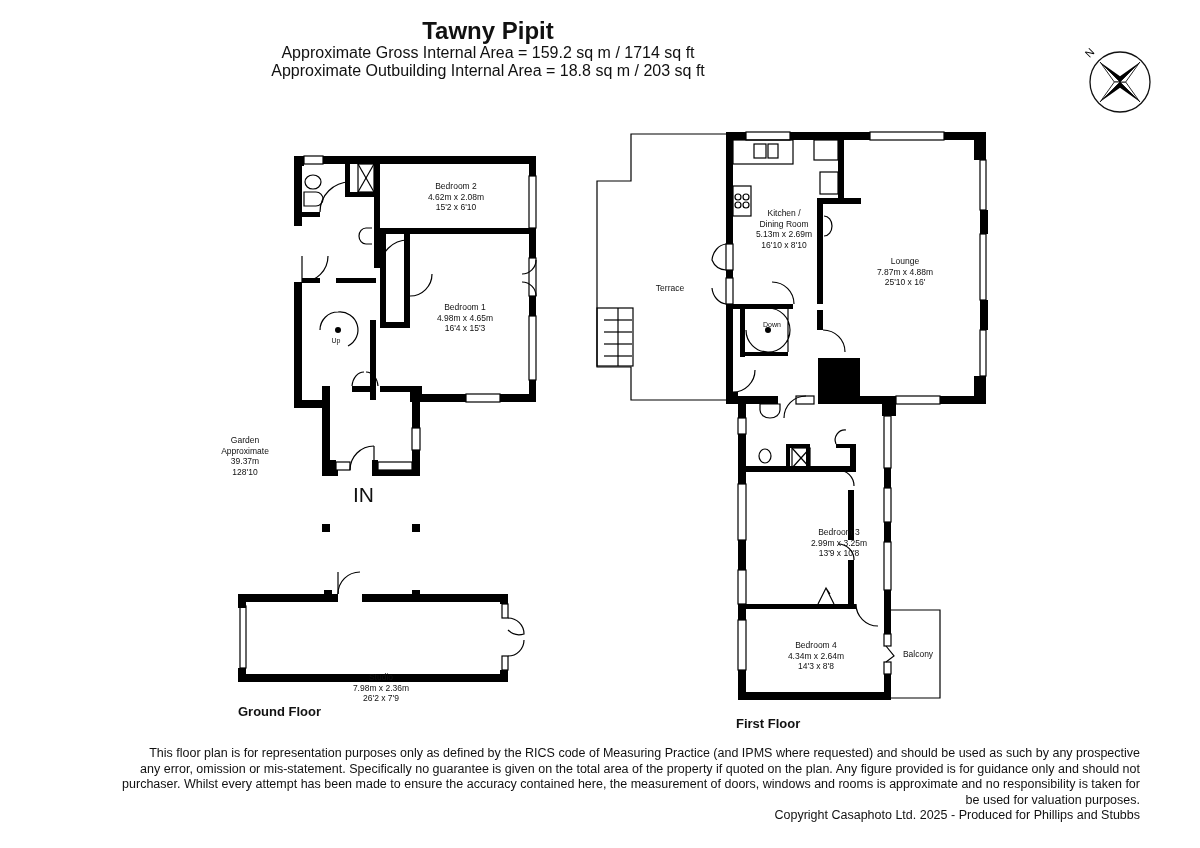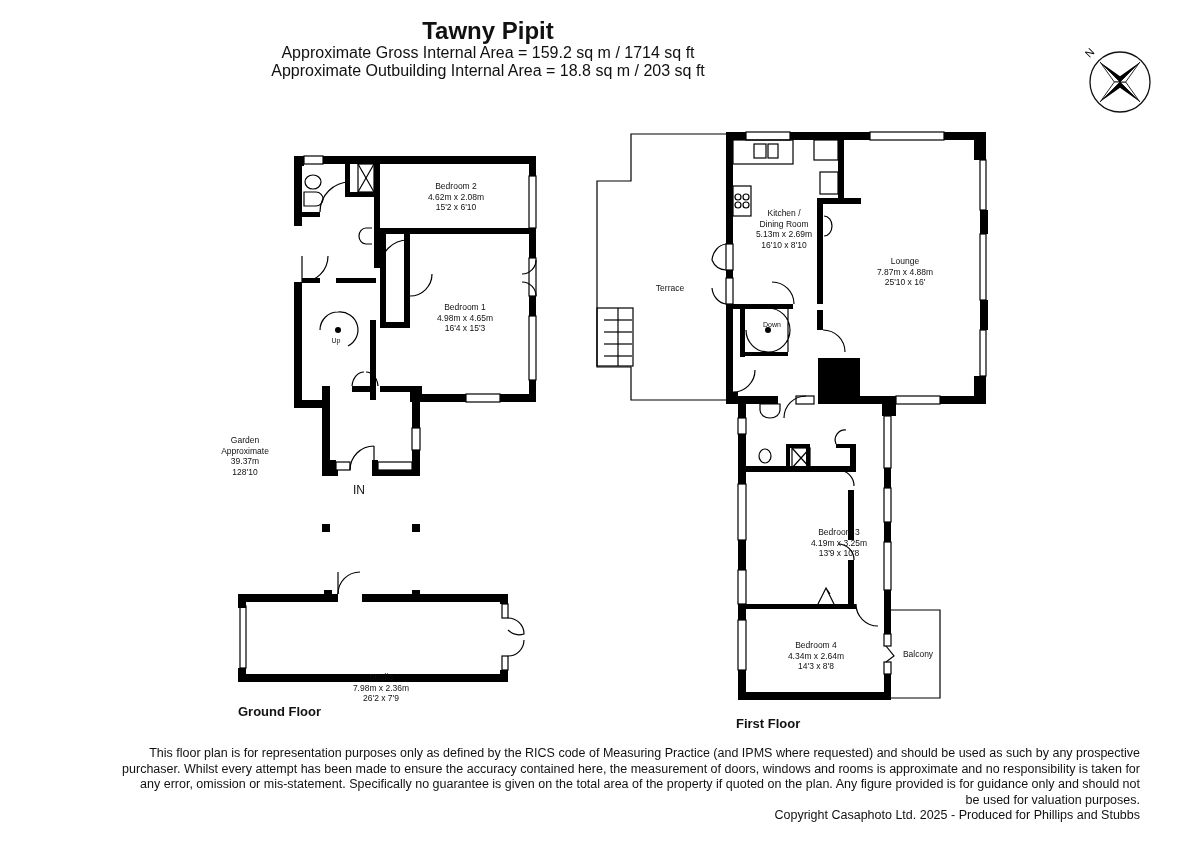--- a/index.html
+++ b/index.html
@@ -3,21 +3,21 @@
 <meta charset="utf-8">
 <style>
   html, body { margin:0; padding:0; background:#ffffff; }
   body { width:1200px; height:848px; position:relative; overflow:hidden; font-family:"Liberation Sans", sans-serif; color:#111; }
   .header { position:absolute; left:0; top:18px; width:976px; text-align:center; }
   .title { font-size:24px; font-weight:bold; line-height:26px; }
   .area-line { font-size:16px; line-height:18px; }
   #plan { position:absolute; left:0; top:0; width:1200px; height:848px; }
   .room-label { position:absolute; font-size:8.5px; line-height:10.5px; text-align:center; white-space:nowrap; transform:translateX(-50%); }
   .floor-label { position:absolute; font-size:13px; font-weight:bold; }
-  .in-label { position:absolute; font-size:12px;text-align:center; }
+  .in-label { position:absolute; font-size:21px;text-align:center; }
   .footer { position:absolute; left:60px; top:746px; width:1080px; text-align:right; font-size:12.5px; line-height:15.5px; }
   .compass { position:absolute; left:1076px; top:40px; width:80px; height:80px; }
 </style>
 </head>
 <body>
 
 <div class="header">
   <div class="title">Tawny Pipit</div>
   <div class="area-line">Approximate Gross Internal Area = 159.2 sq m / 1714 sq ft</div>
   <div class="area-line">Approximate Outbuilding Internal Area = 18.8 sq m / 203 sq ft</div>
@@ -283,30 +283,30 @@
 </div>
 <div class="room-label" style="left:905px; top:256px;">
   <div>Lounge</div>
   <div>7.87m x 4.88m</div>
   <div>25'10 x 16'</div>
 </div>
 <div class="room-label" style="left:670px; top:283px;">Terrace</div>
 <div class="room-label" style="left:772px; top:320px; font-size:7px;">Down</div>
 <div class="room-label" style="left:839px; top:527px;">
   <div>Bedroom 3</div>
-  <div>4.19m x 3.25m</div>
+  <div>2.99m x 3.25m</div>
   <div>13'9 x 10'8</div>
 </div>
 <div class="room-label" style="left:816px; top:640px;">
   <div>Bedroom 4</div>
   <div>4.34m x 2.64m</div>
   <div>14'3 x 8'8</div>
 </div>
 <div class="room-label" style="left:918px; top:649px;">Balcony</div>
 <div class="floor-label" style="left:736px; top:716px;">First Floor</div>
 
 <div class="footer">
   <div>This floor plan is for representation purposes only as defined by the RICS code of Measuring Practice (and IPMS where requested) and should be used as such by any prospective</div>
+  <div>any error, omission or mis-statement. Specifically no guarantee is given on the total area of the property if quoted on the plan. Any figure provided is for guidance only and should not</div>
   <div>purchaser. Whilst every attempt has been made to ensure the accuracy contained here, the measurement of doors, windows and rooms is approximate and no responsibility is taken for</div>
-  <div>any error, omission or mis-statement. Specifically no guarantee is given on the total area of the property if quoted on the plan. Any figure provided is for guidance only and should not</div>
   <div>be used for valuation purposes.</div>
   <div>Copyright Casaphoto Ltd. 2025 - Produced for Phillips and Stubbs</div>
 </div>
 
 </body></html>

